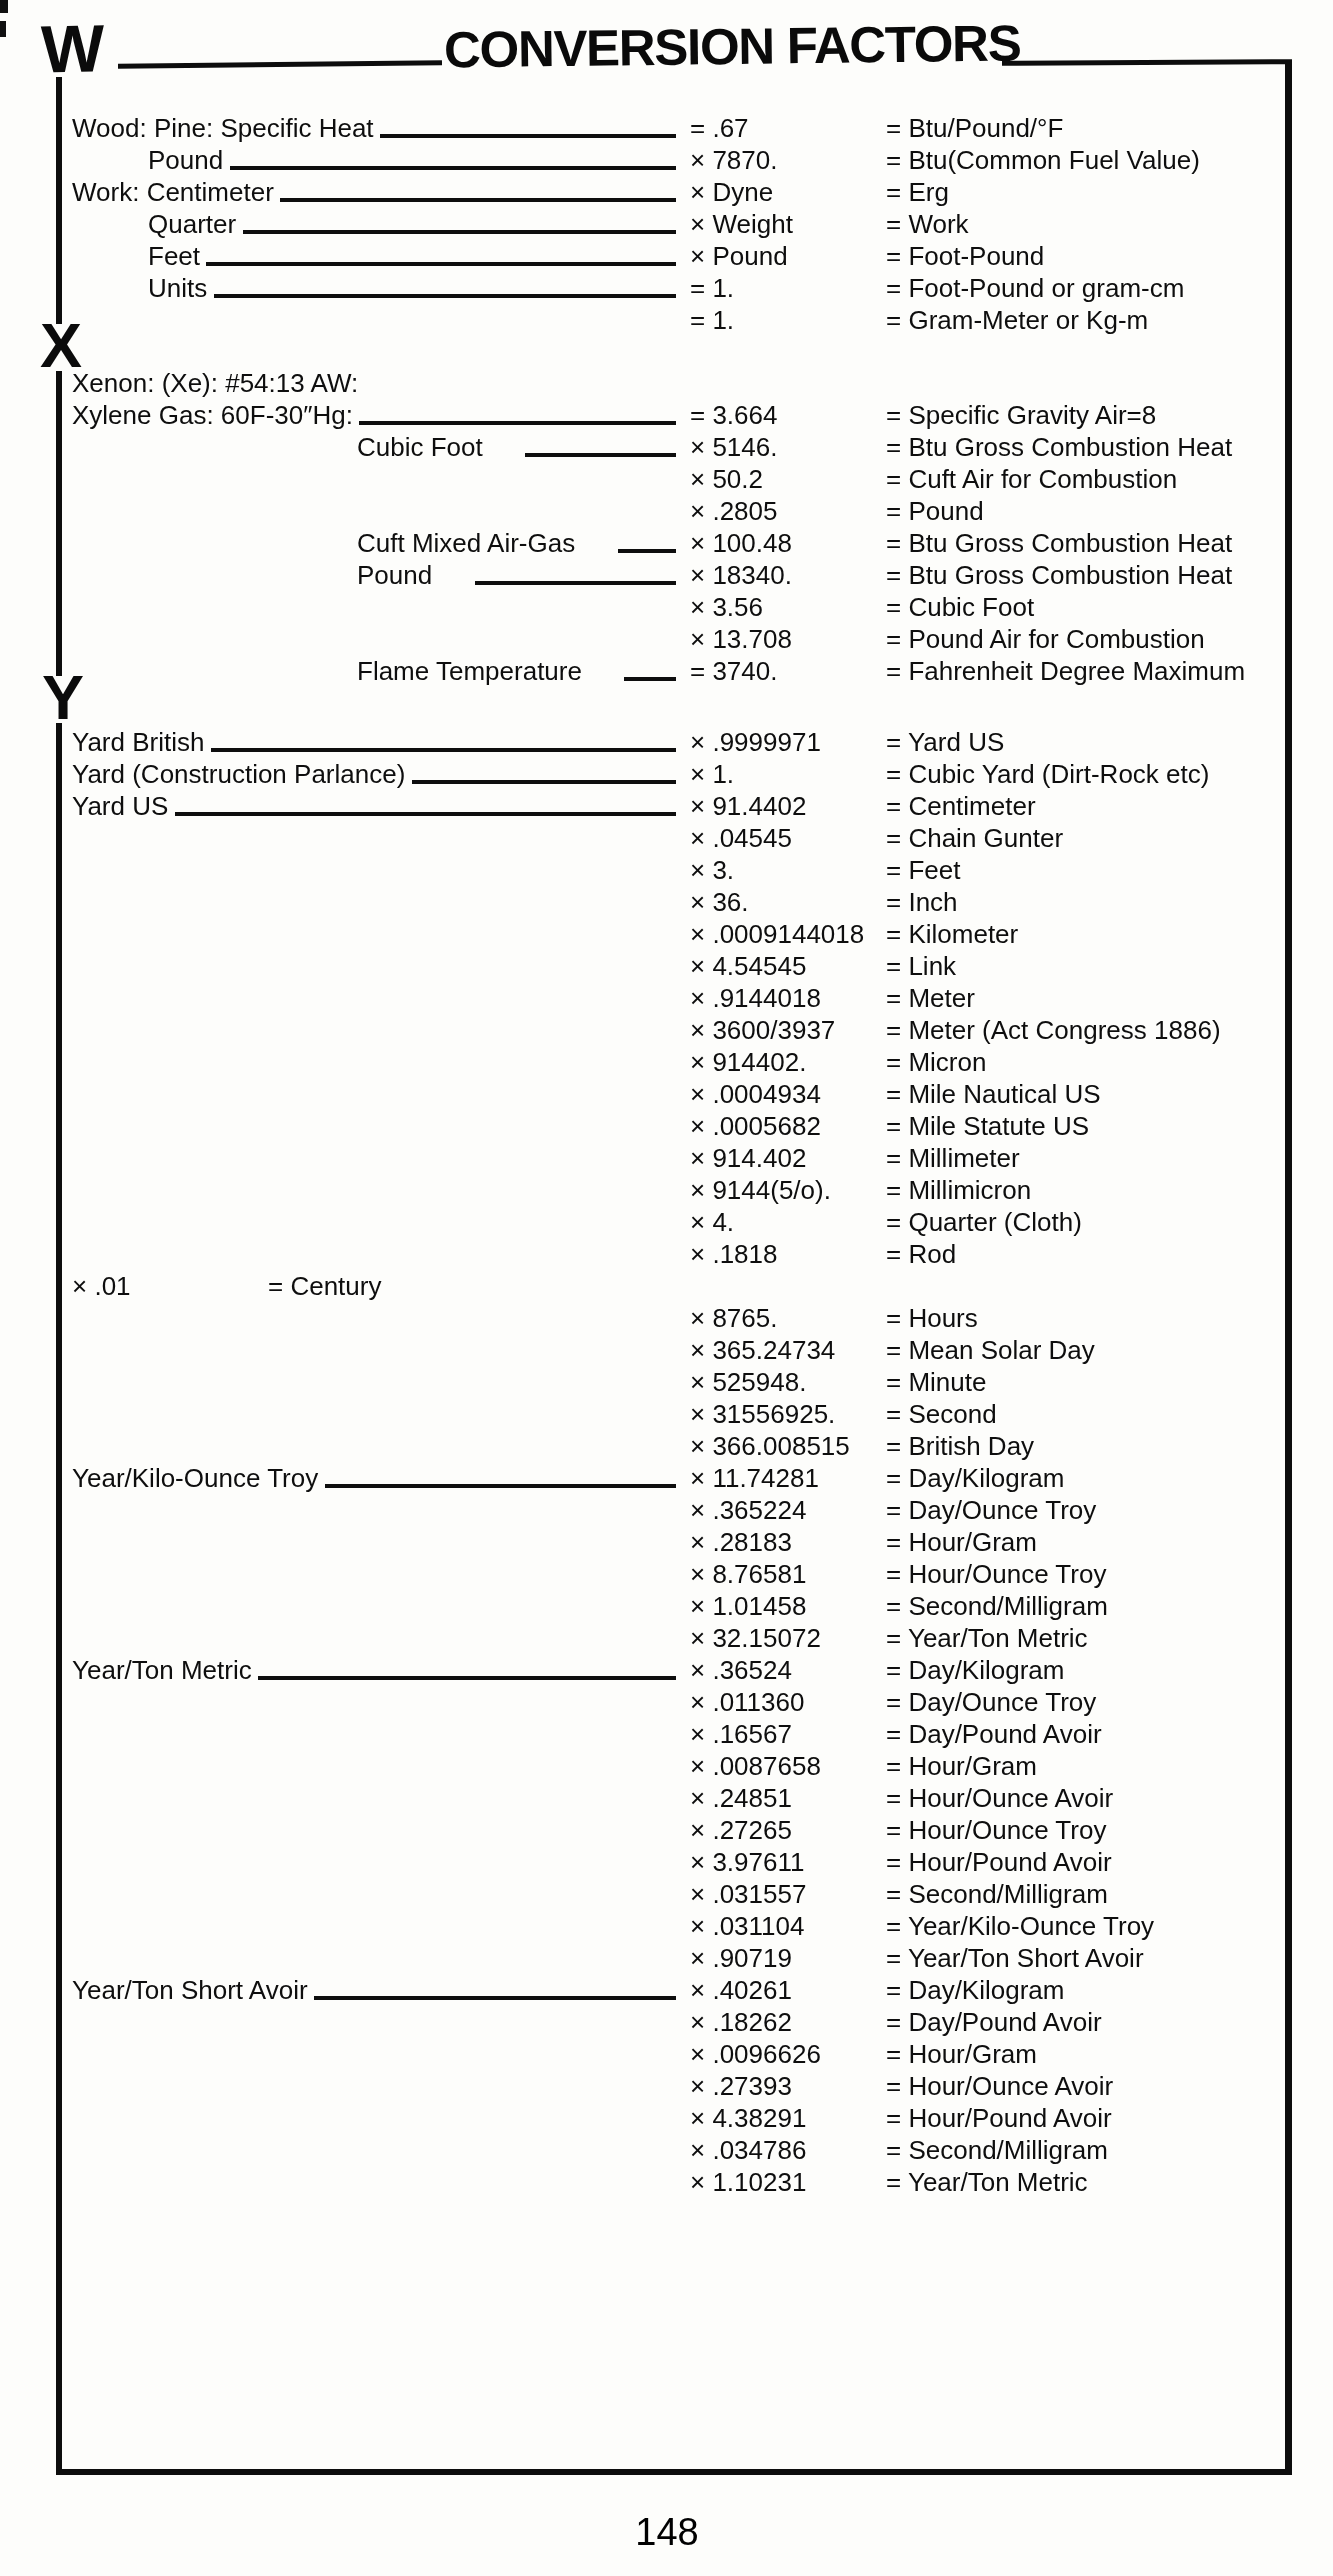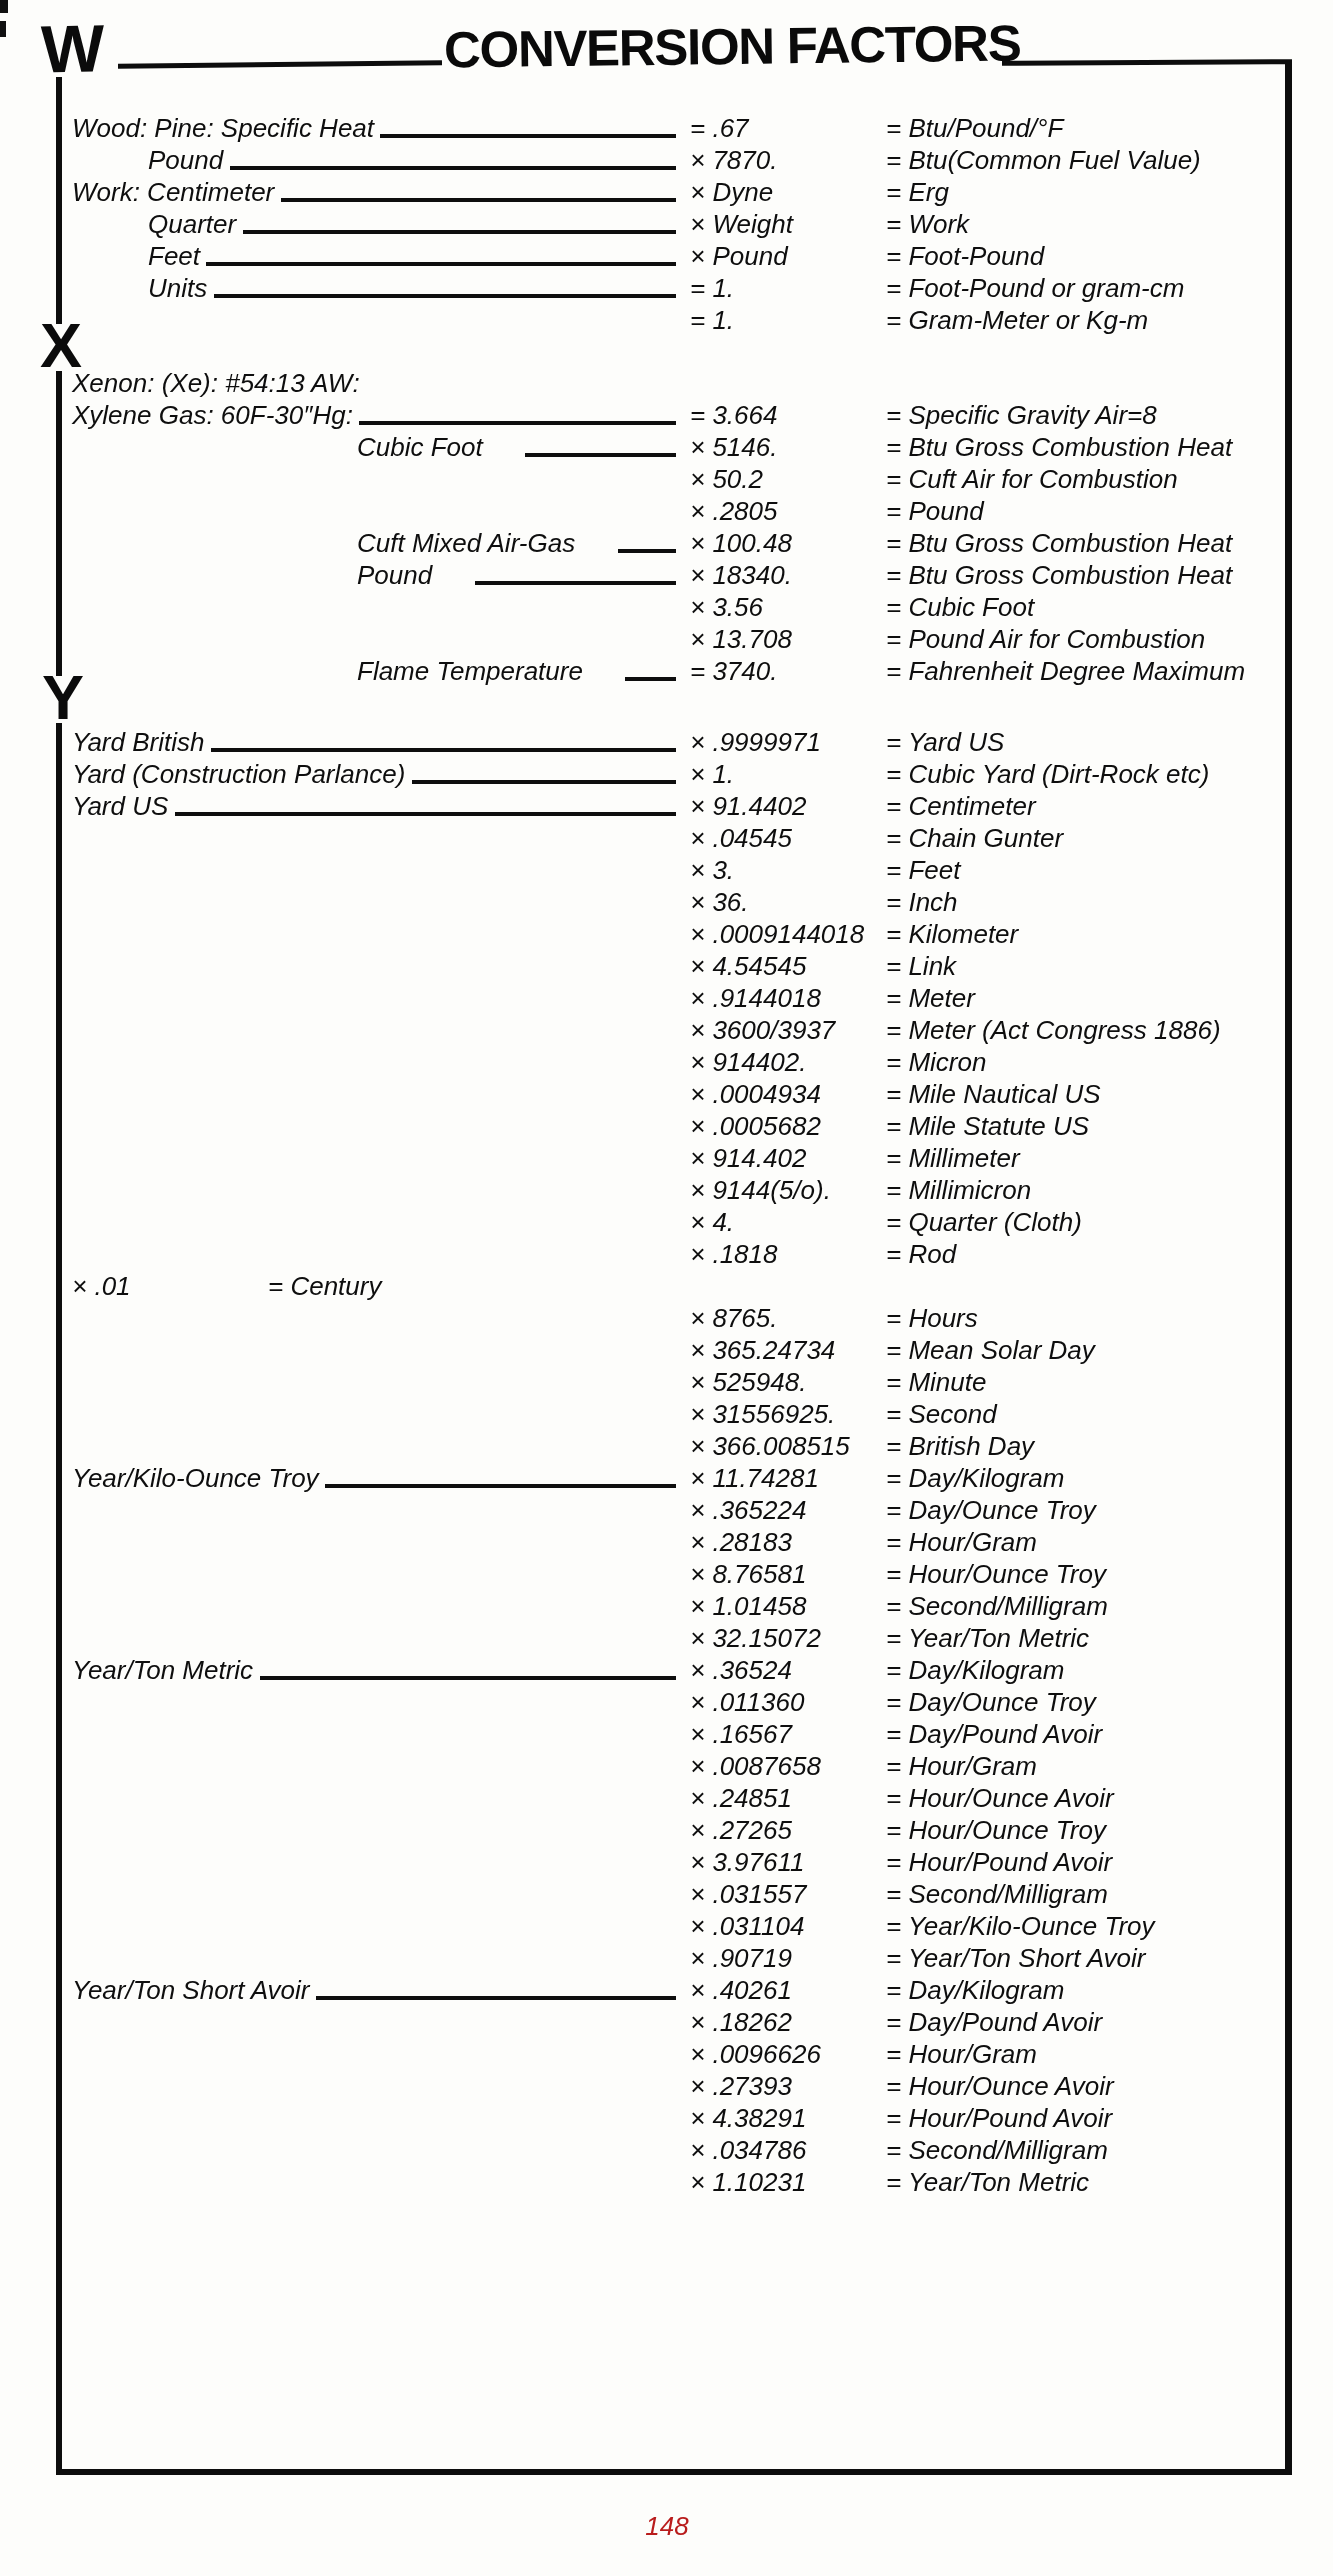--- a/index.html
+++ b/index.html
@@ -20,32 +20,32 @@
   #bl1{left:56px;top:77px;height:247px;}
   #bl2{left:56px;top:371px;height:305px;}
   #bl3{left:56px;top:723px;height:1748px;}
   #br{left:1285px;top:62px;height:2412px;width:7px;}
   #bb{position:absolute;left:56px;top:2469px;width:1236px;height:6.4px;background:#0d0d0d;}
   .artifact{position:absolute;background:#111;}
   #art1{left:0;top:0;width:8.3px;height:13px;}
   #art2{left:0;top:20.5px;width:6.4px;height:16.7px;}
   
   #rows-host{position:absolute;left:72px;top:0;width:1209px;}
-  .rows{position:absolute;left:0;width:100%;font-style:italic;}
+  .rows{position:absolute;left:0;width:100%;}
   .sec-w{top:112px}.sec-x{top:367px}.sec-y{top:726px}
   .row{height:32px;display:flex;font-size:26px;line-height:32px;white-space:nowrap;}
   .left{flex:0 0 618px;display:flex;min-width:0;}
   .left.ind1{padding-left:76px;flex-basis:542px;}
   .left.ind2{padding-left:285px;flex-basis:333px;gap:36px;}
   .lbl{flex:0 0 auto;}
   .fill{flex:1 1 auto;align-self:flex-end;height:0;border-bottom:4.5px solid #0e0e0e;margin:0 14px 5.8px 6.4px;}
   .val{flex:0 0 196px;}
   .unit{flex:1 1 auto;}
   #page-number{position:absolute;left:603px;top:2511px;width:128px;text-align:center;
-               font-size:26px;color:#b91c1c;font-style:italic;}
+               font-size:38px;color:#000000;}
 </style>
 </head>
 <body>
 
 <div id="page">
 
   <div class="artifact" id="art1"></div>
   <div class="artifact" id="art2"></div>
 
   <div class="big-letter" id="letter-w">W</div>

